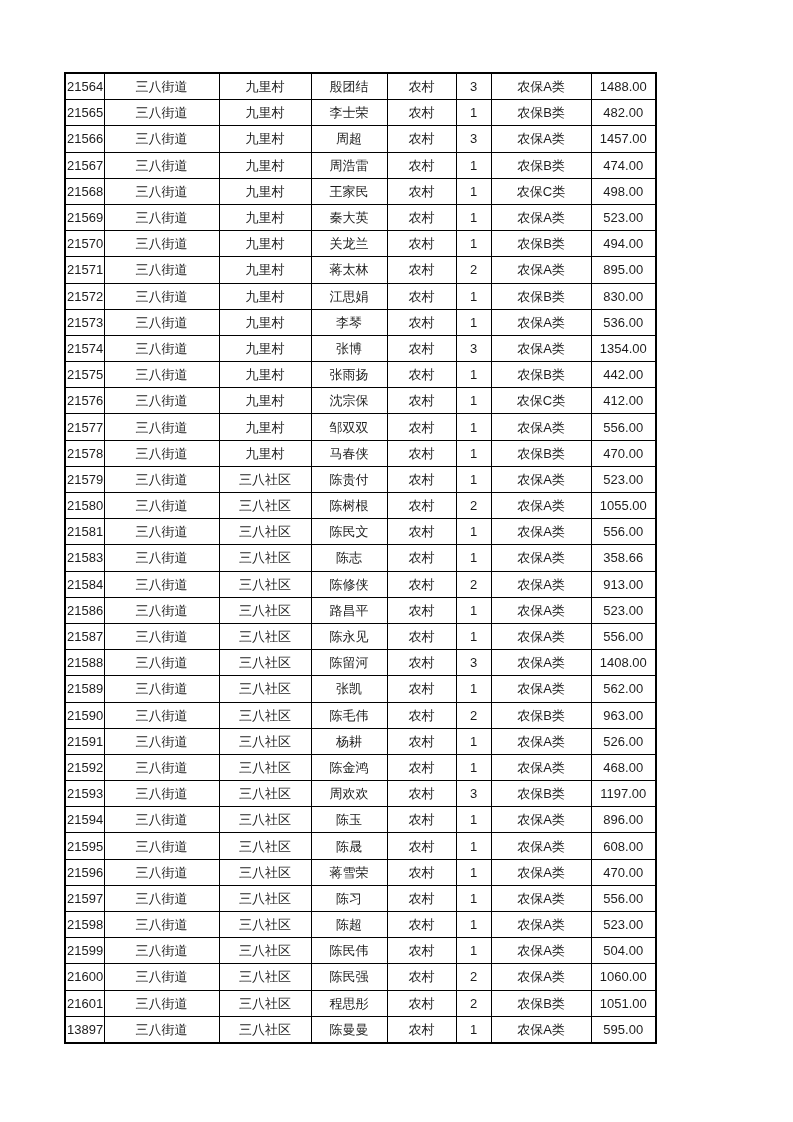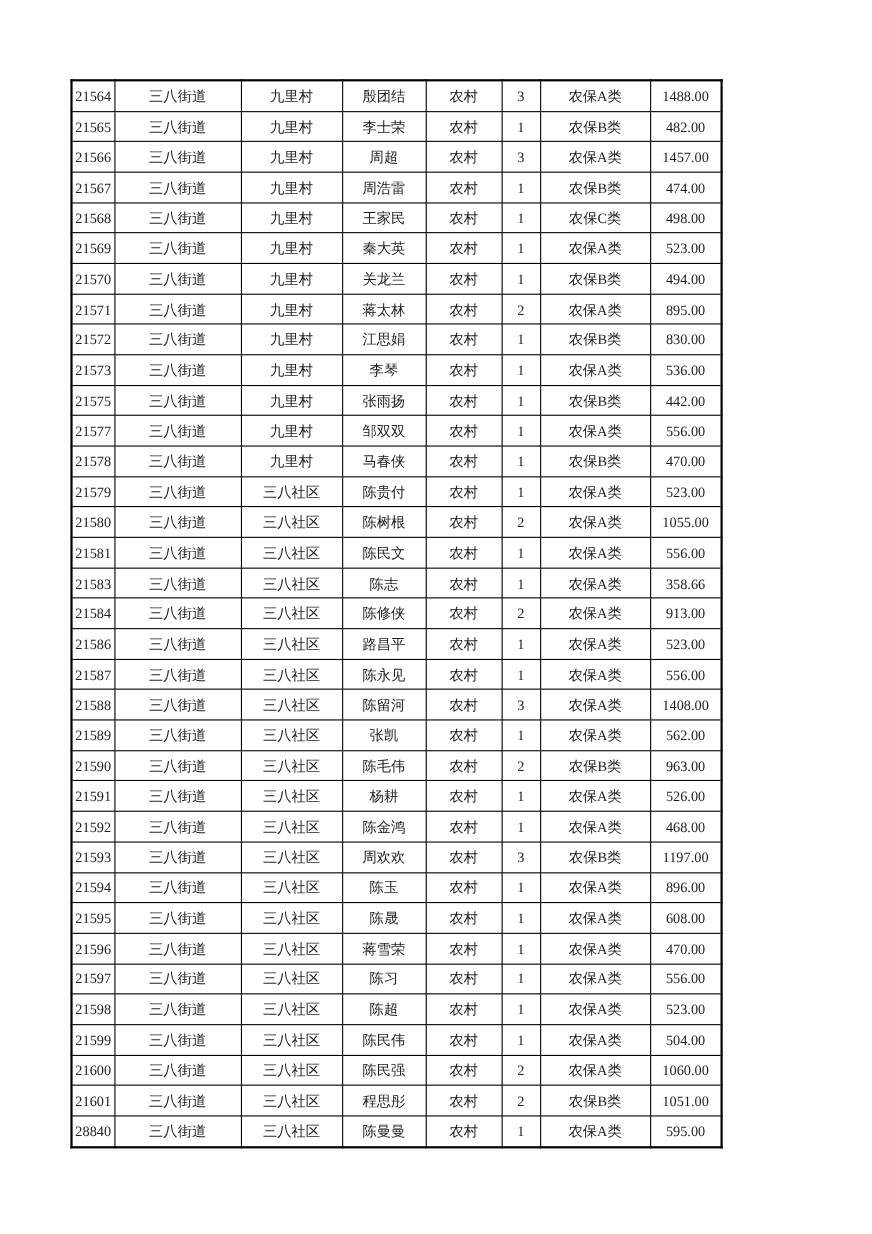--- a/index.html
+++ b/index.html
@@ -6,21 +6,21 @@
     margin: 0;
     padding: 0;
     background: #ffffff;
   }
   .page {
     position: relative;
     width: 793px;
     height: 1122px;
     background: #ffffff;
     overflow: hidden;
-    font-family: Liberation Serif, serif;
+    font-family: Liberation Sans, sans-serif;
   }
   table.grid {
     position: absolute;
     left: 64px;
     top: 72px;
     width: 591px;
     height: 972px;
     border-collapse: collapse;
     table-layout: fixed;
     border: 2px solid #000000;
@@ -151,30 +151,50 @@
           <td class="num">21573</td>
           <td>三八街道</td>
           <td>九里村</td>
           <td>李琴</td>
           <td>农村</td>
           <td class="num">1</td>
           <td>农保A类</td>
           <td class="num">536.00</td>
         </tr>
         <tr>
+          <td class="num">21574</td>
+          <td>三八街道</td>
+          <td>九里村</td>
+          <td>张博</td>
+          <td>农村</td>
+          <td class="num">3</td>
+          <td>农保A类</td>
+          <td class="num">1354.00</td>
+        </tr>
+        <tr>
           <td class="num">21575</td>
           <td>三八街道</td>
           <td>九里村</td>
           <td>张雨扬</td>
           <td>农村</td>
           <td class="num">1</td>
           <td>农保B类</td>
           <td class="num">442.00</td>
         </tr>
         <tr>
+          <td class="num">21576</td>
+          <td>三八街道</td>
+          <td>九里村</td>
+          <td>沈宗保</td>
+          <td>农村</td>
+          <td class="num">1</td>
+          <td>农保C类</td>
+          <td class="num">412.00</td>
+        </tr>
+        <tr>
           <td class="num">21577</td>
           <td>三八街道</td>
           <td>九里村</td>
           <td>邹双双</td>
           <td>农村</td>
           <td class="num">1</td>
           <td>农保A类</td>
           <td class="num">556.00</td>
         </tr>
         <tr>
@@ -391,21 +411,21 @@
           <td class="num">21601</td>
           <td>三八街道</td>
           <td>三八社区</td>
           <td>程思彤</td>
           <td>农村</td>
           <td class="num">2</td>
           <td>农保B类</td>
           <td class="num">1051.00</td>
         </tr>
         <tr>
-          <td class="num">28840</td>
+          <td class="num">13897</td>
           <td>三八街道</td>
           <td>三八社区</td>
           <td>陈曼曼</td>
           <td>农村</td>
           <td class="num">1</td>
           <td>农保A类</td>
           <td class="num">595.00</td>
         </tr>
       </tbody>
   </table>

